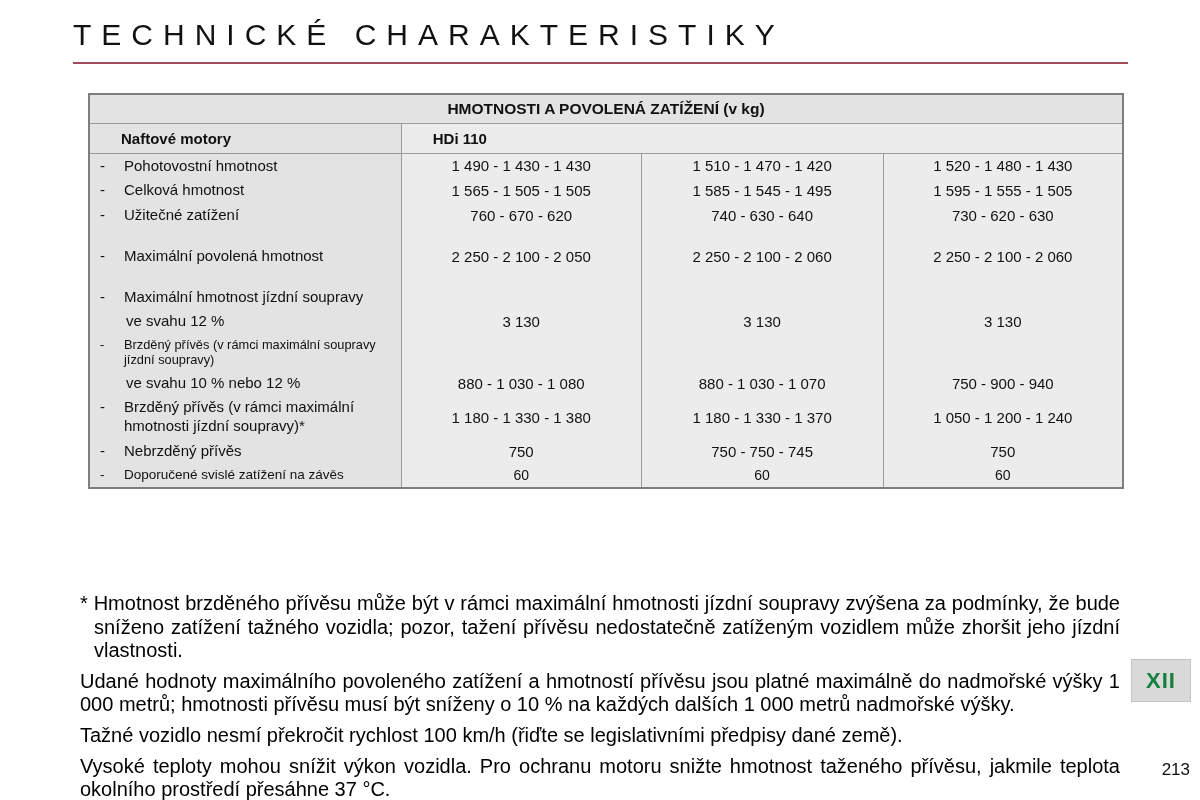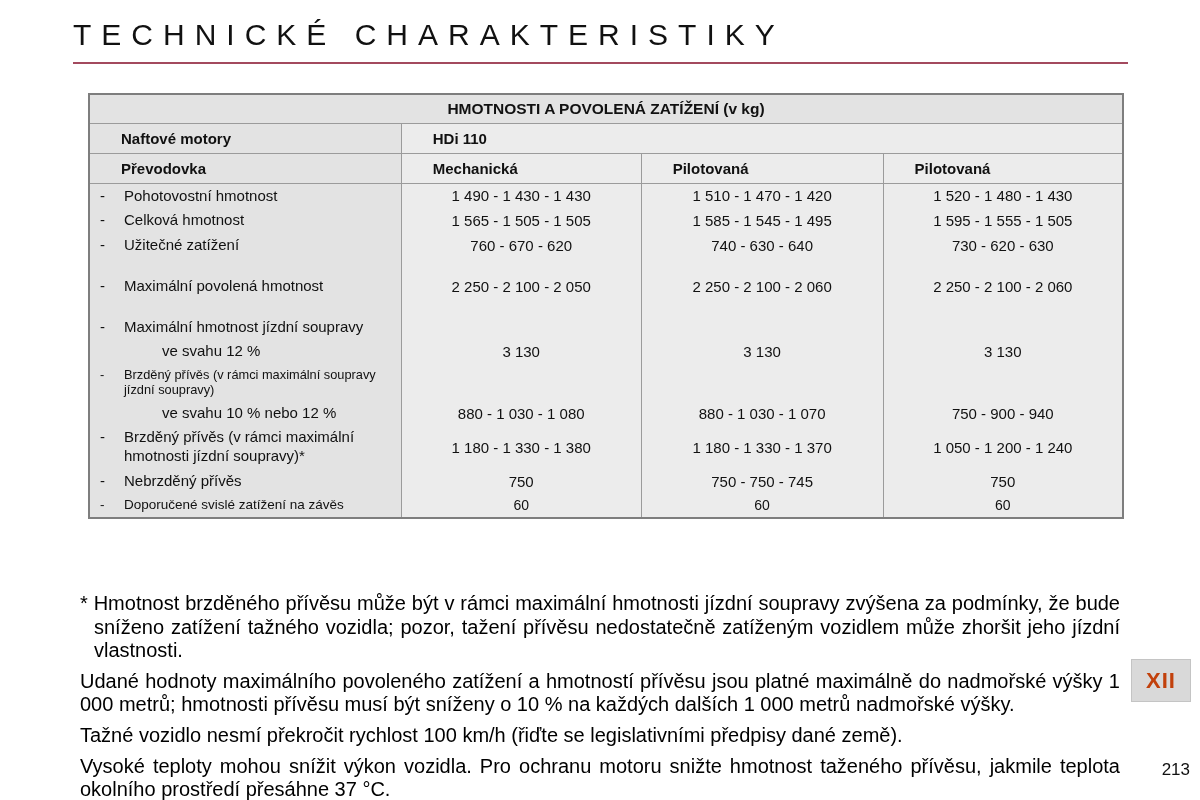--- a/index.html
+++ b/index.html
@@ -51,21 +51,21 @@
   .spec-table tbody.databody td {
     border-top: none; border-bottom: none;
     padding-top: 3px; padding-bottom: 3px;
   }
   .spec-table tbody.databody tr.gap-top td { padding-top: 19px; }
   .spec-table tbody.databody td.val { text-align: center; }
 
   .row-label { display: flex; align-items: flex-start; }
   .row-label .dash { width: 26px; flex: 0 0 26px; text-align: left; padding-left: 2px; }
   .row-label .lbl { flex: 1 1 auto; line-height: 1.25; }
-  .row-label.indent .lbl { padding-left: 2px; margin-left: 36px; }
+  .row-label.indent .lbl { padding-left: 2px; }
   .small-label { font-size: 12.8px; }
   .small-label .lbl { line-height: 1.2; }
   tr.r-dop td { font-size: 13.5px; }
   tr.r-dop td.val { font-size: 14px; }
 
   .variant-line { font-weight: 700; line-height: 1.35; }
 
   .footnotes {
     position: absolute; top: 592px; left: 80px; width: 1040px;
     font-size: 20px; line-height: 1.18; color: #000;
@@ -102,26 +102,20 @@
         <col class="c4">
     </colgroup>
     <tbody>
       <tr>
         <td class="caption-cell" colspan="4">HMOTNOSTI A POVOLENÁ ZATÍŽENÍ (v kg)</td>
       </tr>
       <tr class="engine-row">
         <td class="label-cell head">Naftové motory</td>
         <td class="center head" colspan="3">HDi 110</td>
       </tr>
-      <tr class="gearbox-row">
-        <td class="label-cell head">Převodovka</td>
-        <td class="center head">Mechanická</td>
-        <td class="center head">Pilotovaná</td>
-        <td class="center head">Pilotovaná</td>
-      </tr>
     </tbody>
     <tbody class="databody">
       <tr>
         <td class="label-cell">
           <div class="row-label">
             <span class="dash">-</span>
             <span class="lbl">Pohotovostní hmotnost</span>
           </div>
         </td>
         <td class="val">1 490 - 1 430 - 1 430</td>
@@ -241,17 +235,17 @@
     </tbody>
   </table>
 
   <div class="footnotes">
     <p class="hanging">* Hmotnost brzděného přívěsu může být v rámci maximální hmotnosti jízdní soupravy zvýšena za podmínky, že bude sníženo zatížení tažného vozidla; pozor, tažení přívěsu nedostatečně zatíženým vozidlem může zhoršit jeho jízdní vlastnosti.</p>
     <p>Udané hodnoty maximálního povoleného zatížení a hmotností přívěsu jsou platné maximálně do nadmořské výšky 1 000 metrů; hmotnosti přívěsu musí být sníženy o 10 % na každých dalších 1 000 metrů nadmořské výšky.</p>
     <p class="no-justify">Tažné vozidlo nesmí překročit rychlost 100 km/h (řiďte se legislativními předpisy dané země).</p>
     <p>Vysoké teploty mohou snížit výkon vozidla. Pro ochranu motoru snižte hmotnost taženého přívěsu, jakmile teplota okolního prostředí přesáhne 37 °C.</p>
   </div>
 
-  <div class="section-badge" style="color: #c2410c;">XII</div>
+  <div class="section-badge" style="color: #15803d;">XII</div>
 
   <div class="page-number">213</div>
 
 </div>
 
 </body></html>

